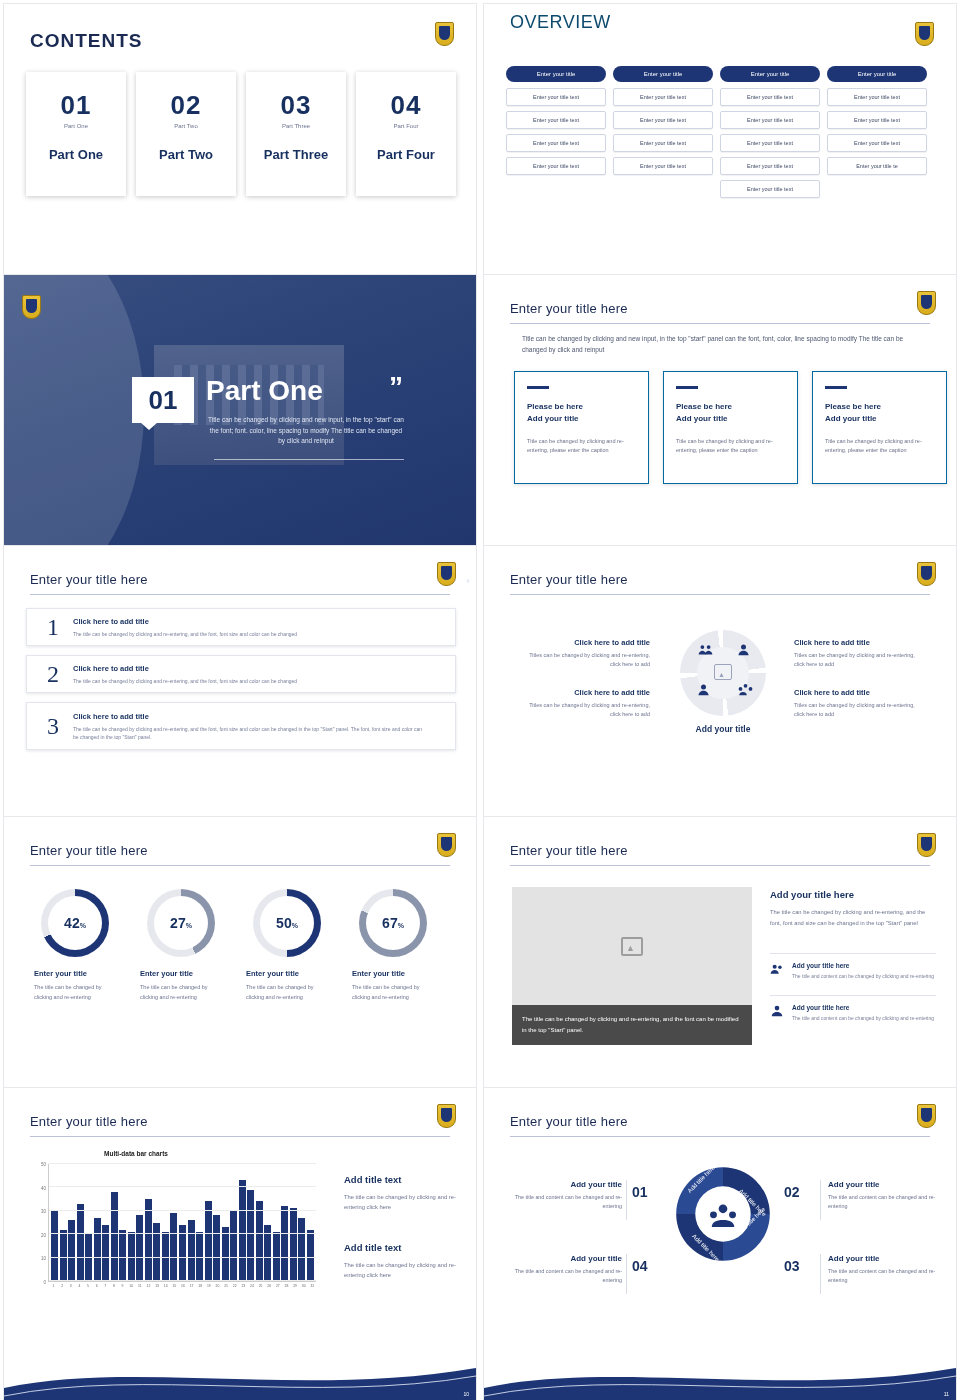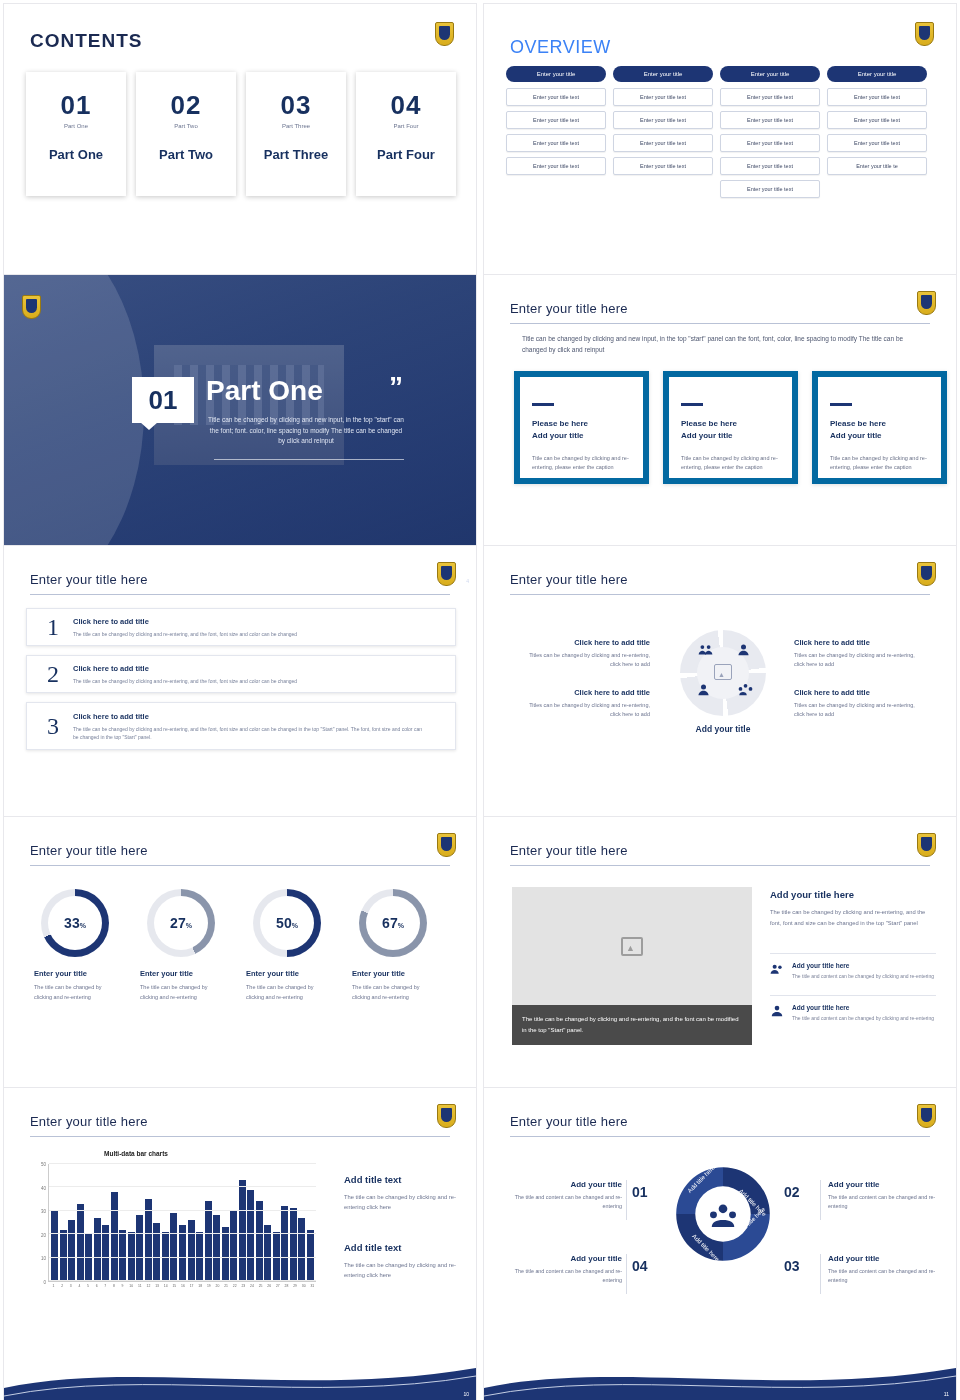--- a/index.html
+++ b/index.html
@@ -60,21 +60,21 @@
     box-shadow: 0 1px 5px rgba(0,0,0,.22);
     display: flex; flex-direction: column; align-items: center;
     padding-top: 18px;
   }
   .card .num { font-size: 26px; font-weight: bold; color: #17305f; letter-spacing: 1px; }
   .card .sub { font-size: 6px; color: #6c7590; margin-top: 2px; }
   .card .nm { font-size: 13px; font-weight: bold; color: #17305f; margin-top: 18px; }
   .s1 .site { position: absolute; right: 22px; bottom: 8px; font-size: 4.5px; color: #a8b4d6; }
 
   
-  .s2 .big { position: absolute; left: 26px; top: 33px; font-size: 18px; color: #3b82f6; letter-spacing: .5px; }
+  .s2 .big { position: absolute; left: 26px; top: 8px; font-size: 18px; color: #0c4a6e; letter-spacing: .5px; }
   .s2 .crest { right: 22px; top: 18px; }
   .ovcols { position: absolute; left: 22px; top: 62px; display: flex; gap: 7px; }
   .ovcol { width: 100px; }
   .ovhead {
     background: #1d3574; color: #fff; font-size: 6px; text-align: center;
     border-radius: 9px; padding: 5px 0; margin-bottom: 6px;
   }
   .ovcell {
     border: 1px solid #cfd5e2; background: #fff; color: #3c4764;
     font-size: 5.5px; text-align: center; padding: 5px 0; margin-bottom: 5px;
@@ -127,22 +127,22 @@
   
   .s4 .crest { right: 20px; top: 16px; }
   .s4 .title-h { position: absolute; left: 26px; top: 26px; }
   .s4 .rule { position: absolute; left: 26px; top: 48px; width: 420px; }
   .s4 .lead {
     position: absolute; left: 38px; top: 58px; width: 400px;
     font-size: 6.5px; color: #4d566f; line-height: 1.75;
   }
   .s4 .boxes { position: absolute; left: 30px; top: 96px; display: flex; gap: 14px; }
   .s4 .bx {
-    width: 135px; height: 113px; background: #fff; border: 6px solid #0369a1;
-    box-shadow: 0 1px 4px rgba(0,0,0,.13); padding: 26px 12px;
+    width: 135px; height: 113px; background: #fff; border: 1px solid #0369a1;
+    box-shadow: 0 1px 4px rgba(0,0,0,.13); padding: 14px 12px;
   }
   .s4 .bx .dash { width: 22px; height: 3px; background: #1d3574; margin-bottom: 12px; }
   .s4 .bx h4 { font-size: 8px; color: #17305f; line-height: 1.5; }
   .s4 .bx p { font-size: 5.5px; color: #6a7188; line-height: 1.7; margin-top: 12px; }
 
   
   .s5 .crest { right: 20px; top: 16px; }
   .s5 .title-h { position: absolute; left: 26px; top: 26px; }
   .s5 .rule { position: absolute; left: 26px; top: 48px; width: 420px; }
   .s5 .rows { position: absolute; left: 22px; top: 62px; width: 430px; }
@@ -472,21 +472,21 @@
     <div class="pageno">7</div>
   </div>
 
   <div class="slide s7">
     <div class="title-h">Enter your title here</div>
     <div class="rule"></div>
     <div class="crest"></div>
     <div class="pcts">
       <div class="pct">
         <div class="ring" style="background: conic-gradient(#1d3574 0 68%, #e6e8ee 68% 100%);">
-          <span class="val"><span>33</span><sub>%</sub></span>
+          <span class="val"><span>42</span><sub>%</sub></span>
         </div>
         <h5>Enter your title</h5>
         <p>The title can be changed by clicking and re-entering</p>
       </div>
       <div class="pct">
         <div class="ring" style="background: conic-gradient(#8a95ab 0 43%, #e6e8ee 43% 100%);">
           <span class="val"><span>27</span><sub>%</sub></span>
         </div>
         <h5>Enter your title</h5>
         <p>The title can be changed by clicking and re-entering</p>

